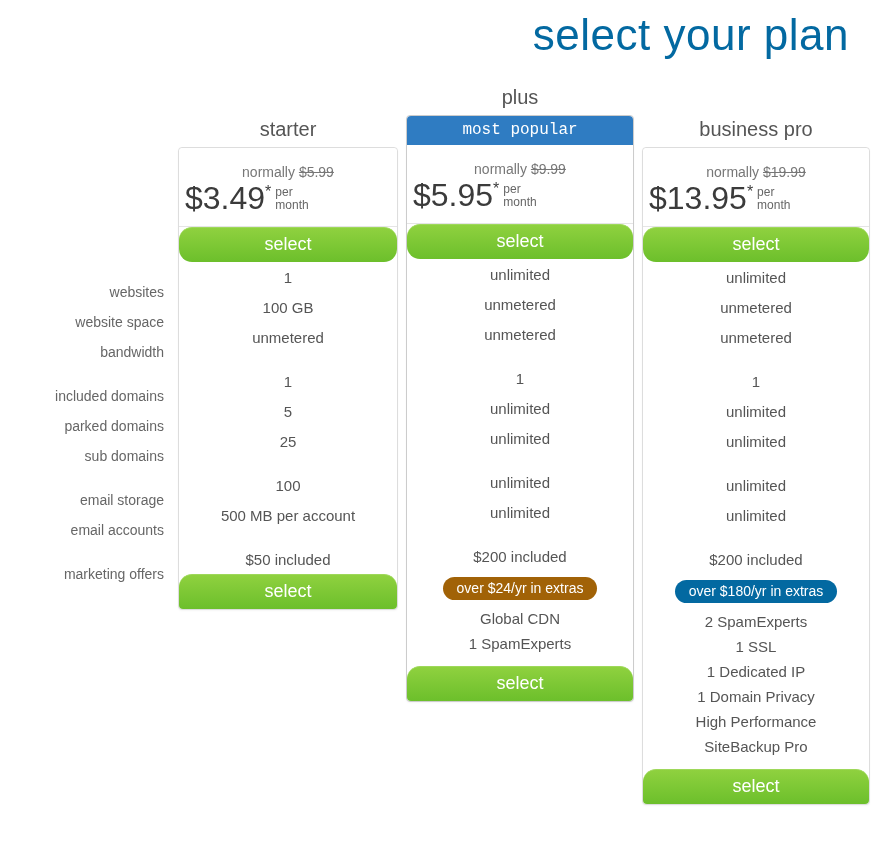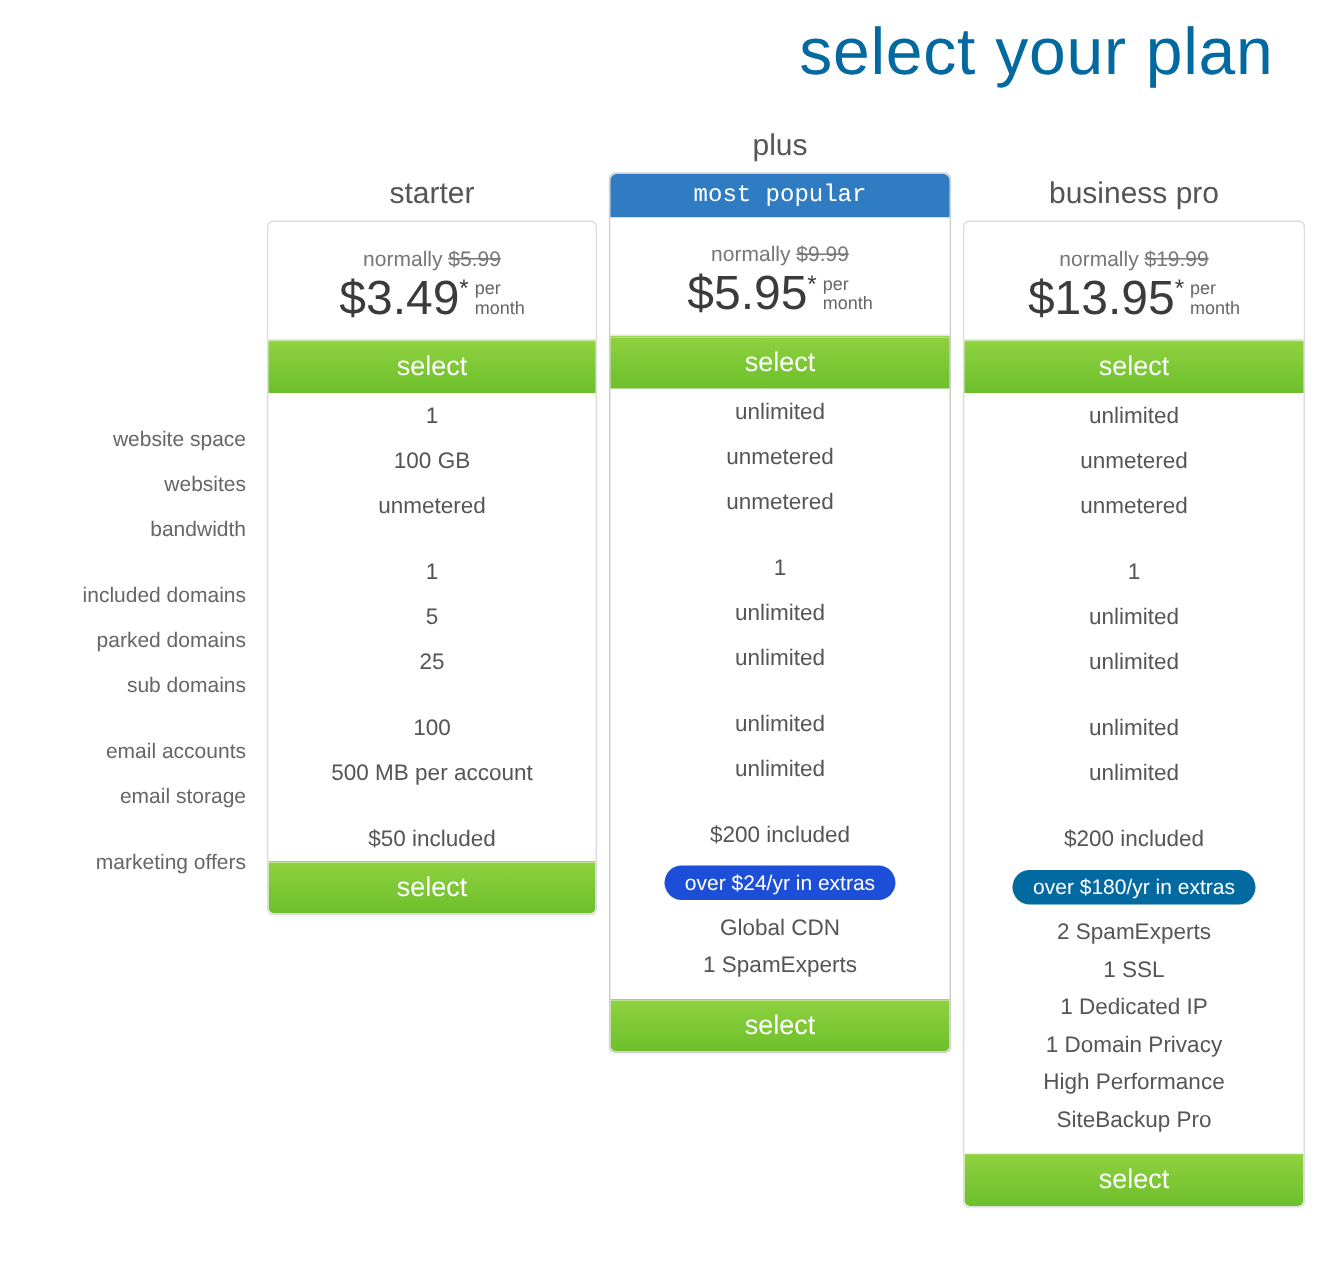--- a/index.html
+++ b/index.html
@@ -68,21 +68,20 @@
   }
   .plan-col.promoted .price-block { border-top-left-radius:0; border-top-right-radius:0; }
   .normally {
     font-size: 14px;
     color: #777;
   }
   .normally .strike { text-decoration: line-through; }
   .price-line {
     display: flex;
     align-items: flex-start;
-    justify-content: center;
     gap: 4px;
     margin-top: 2px;
   }
   .price-big {
     font-size: 32px;
     color: #3b3b3b;
     font-weight: 400;
     line-height: 1;
   }
   .price-star { font-size: 16px; vertical-align: super; }
@@ -94,20 +93,21 @@
     padding-top: 4px;
   }
   .select-btn {
     background: linear-gradient(#8fd13f, #6cbf2b);
     color: #fff;
     text-align: center;
     font-size: 18px;
     padding: 6px 0 7px 0;
     cursor: pointer;
     border-top: 1px solid #9ed85a;
+    border-radius: 13px;
   }
   .select-btn.bottom {
     border-bottom-left-radius: 4px;
     border-bottom-right-radius: 4px;
   }
   .row {
     height: 30px;
     display: flex;
     align-items: center;
     justify-content: center;
@@ -123,21 +123,21 @@
   .extras-pill {
     margin: 6px auto 6px auto;
     padding: 3px 14px 4px 14px;
     border-radius: 14px;
     font-size: 14px;
     color: #fff;
     text-align: center;
     display: inline-block;
   }
   .pill-wrap { text-align:center; }
-  .pill-grey { background: #1d4ed8; }
+  .pill-grey { background: #a16207; }
   .pill-blue { background: #0369a1; }
   .extra-line {
     text-align: center;
     font-size: 15px;
     color: #555;
     padding: 4px 0;
   }
   .spacer-title { height:62px; } 
   .empty-promote-gap { height:32px; }
 </style>
@@ -145,30 +145,30 @@
 <body>
 
 <h1 class="page-title">select your plan</h1>
 
 <div class="grid">
 
   <div class="labels-col">
     <div class="spacer-title"></div>
     <div style="height:96px"></div>
     <div style="height:34px"></div>
+    <div class="row">websites</div>
     <div class="row">website space</div>
-    <div class="row">websites</div>
     <div class="row">bandwidth</div>
     <div class="gap-row"></div>
     <div class="row">included domains</div>
     <div class="row">parked domains</div>
     <div class="row">sub domains</div>
     <div class="gap-row"></div>
+    <div class="row">email storage</div>
     <div class="row">email accounts</div>
-    <div class="row">email storage</div>
     <div class="gap-row"></div>
     <div class="row">marketing offers</div>
   </div>
 
   <div>
     <div class="empty-promote-gap"></div>
     <div class="title-over">starter</div>
     <div class="plan-col">
       <div class="price-block">
         <div class="normally">

